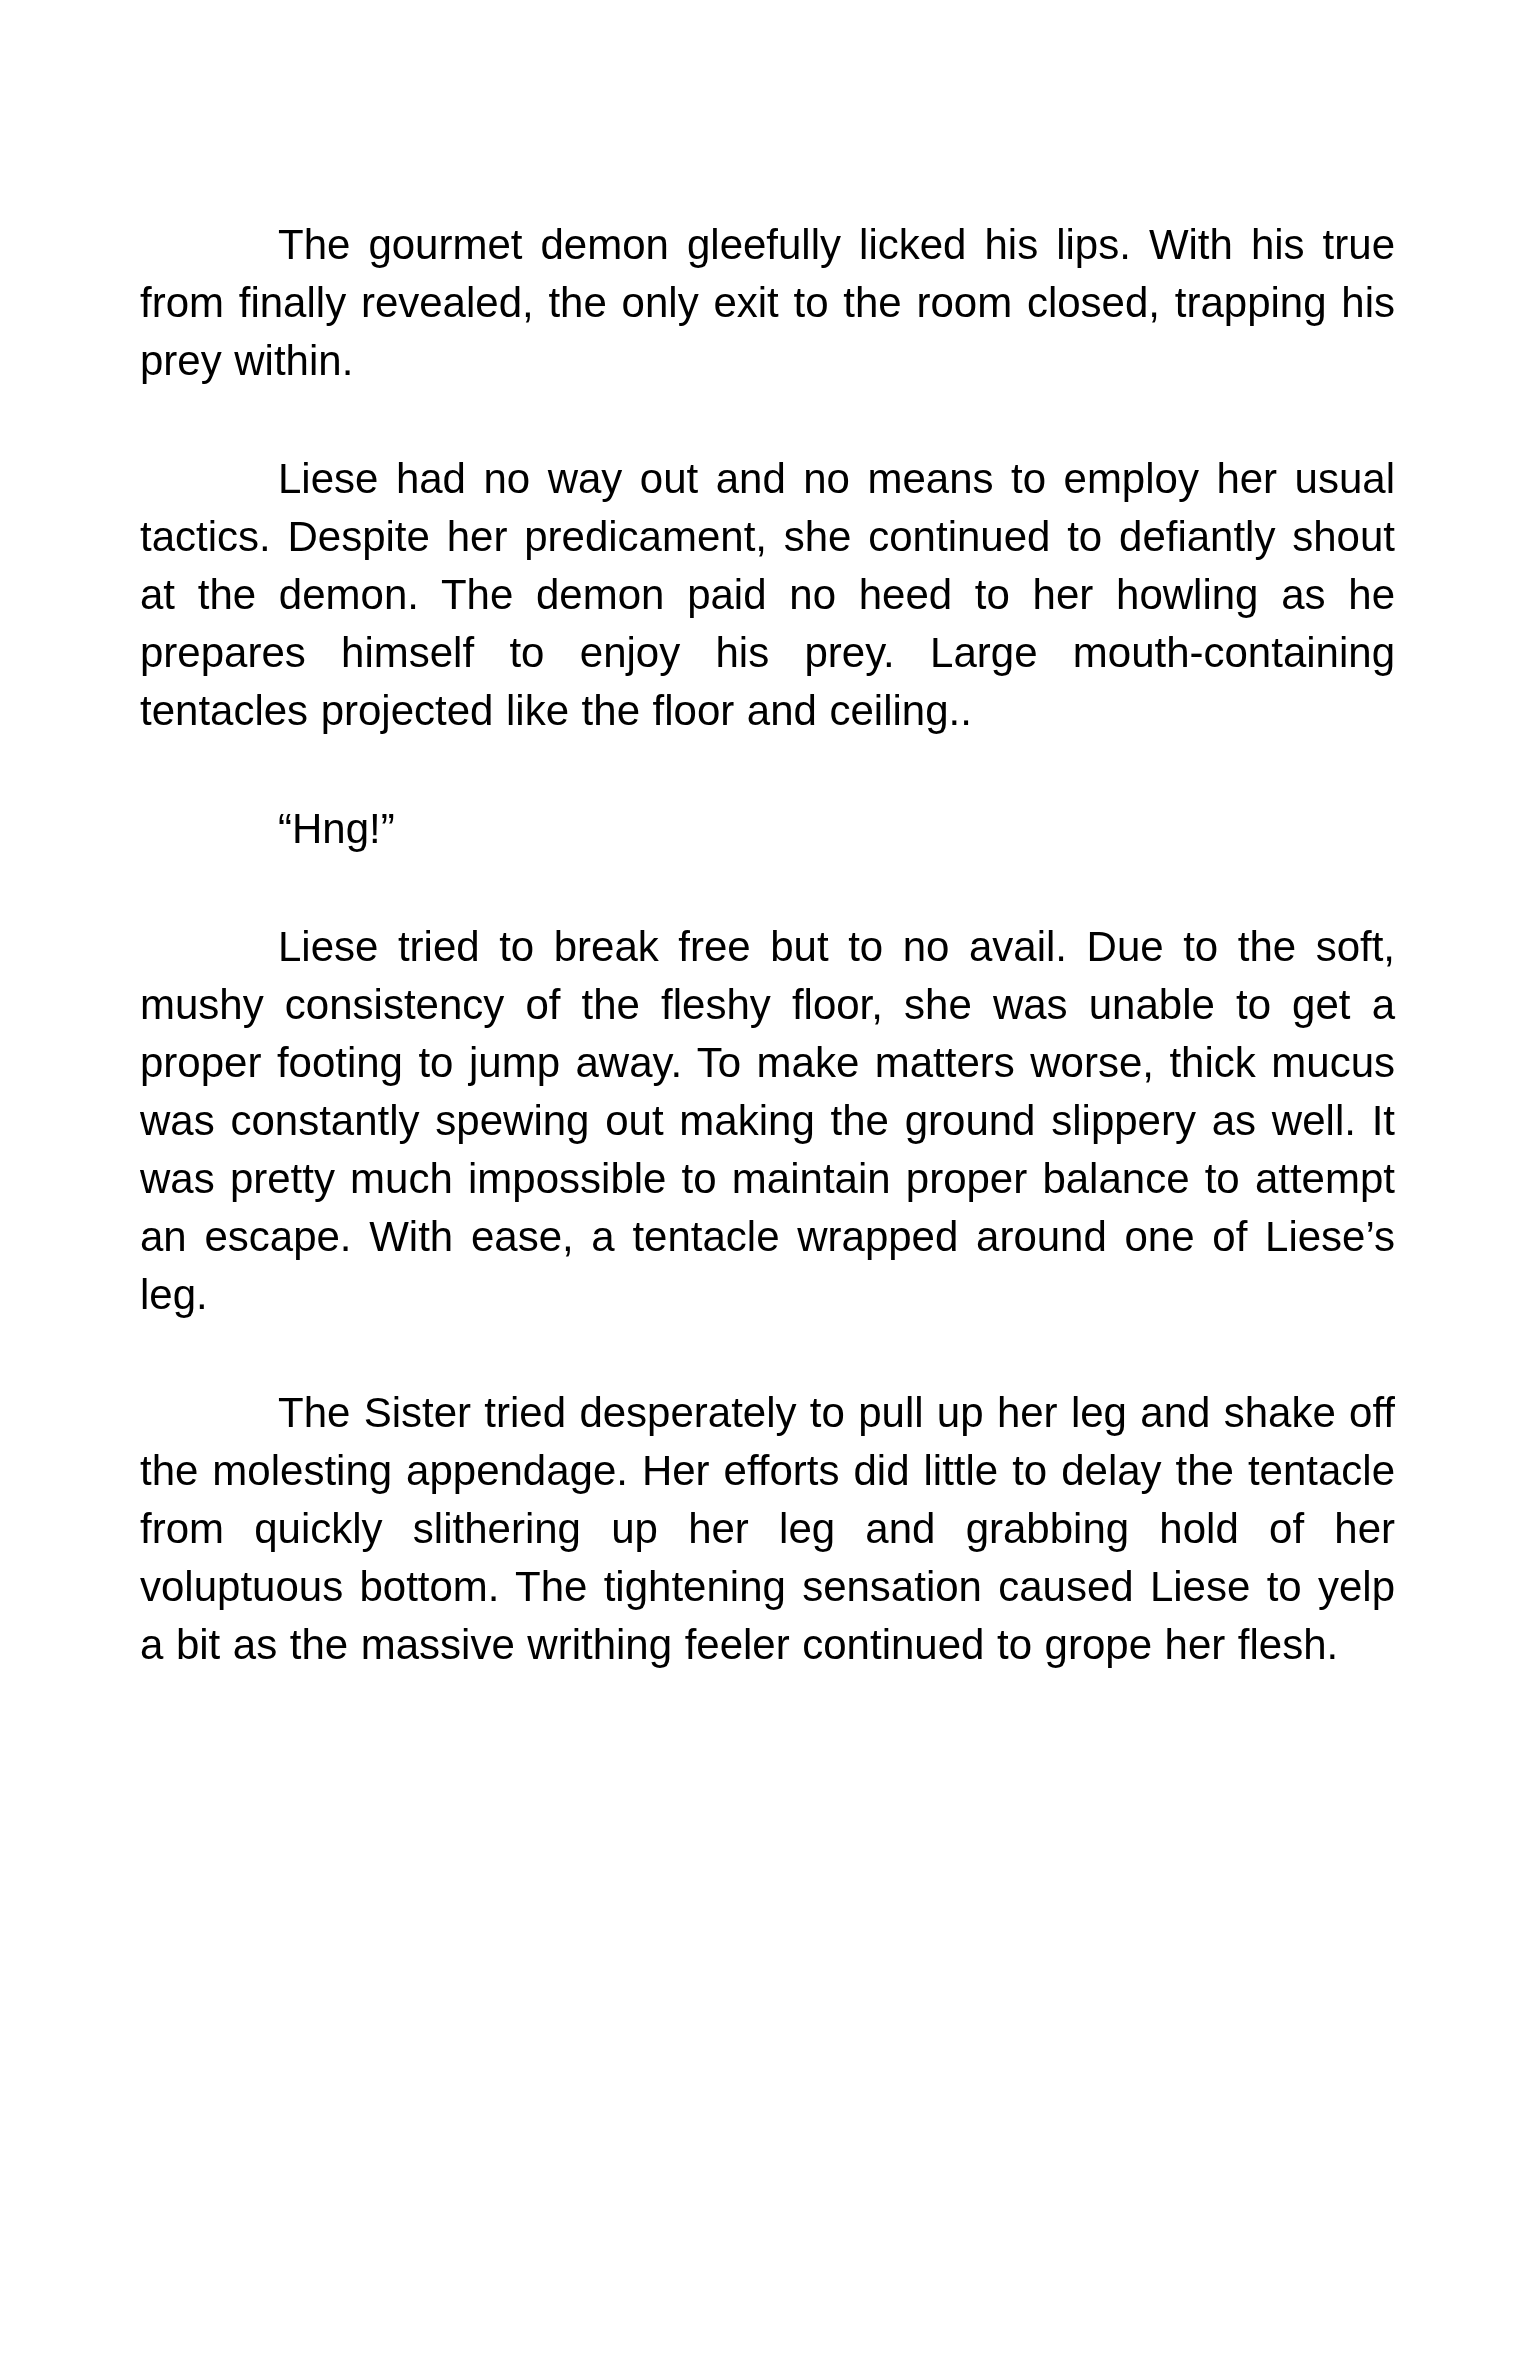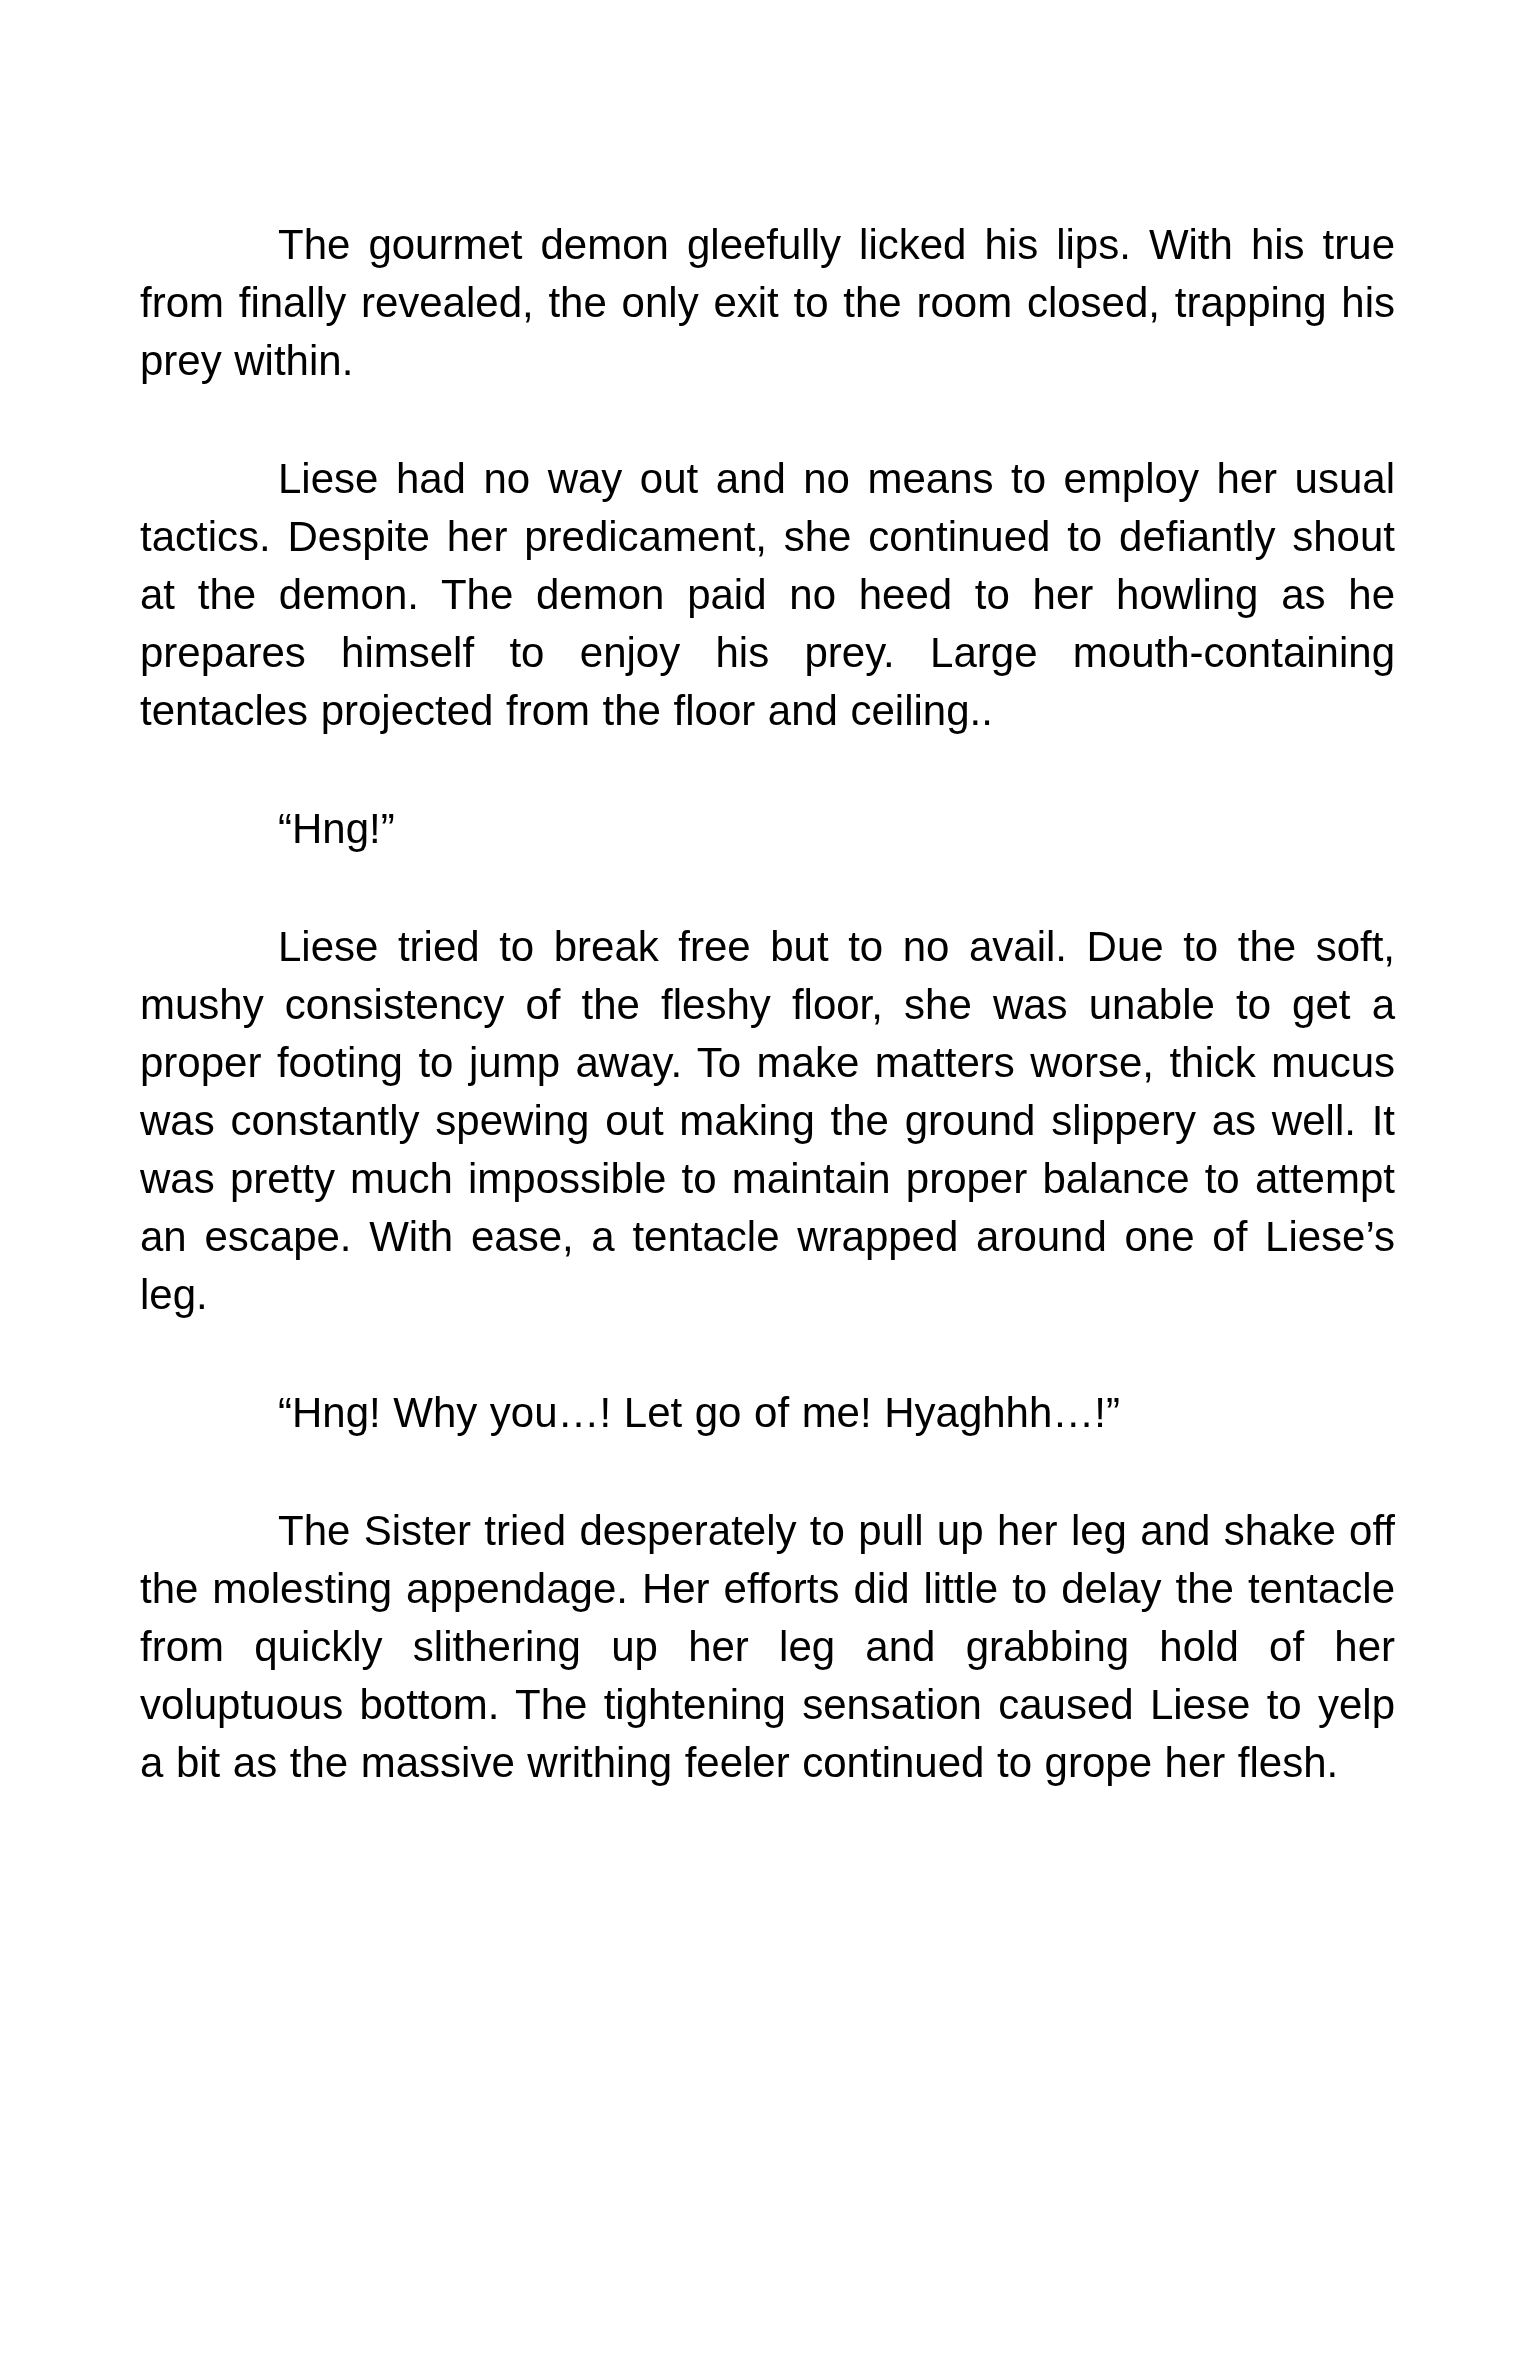--- a/index.html
+++ b/index.html
@@ -33,20 +33,19 @@
     text-indent: 138px;
     word-spacing: 0.9px;
   }
 </style>
 </head>
 <body>
 
 <div class="page" style="background: rgb(255, 255, 255);">
   <div class="content" style="color: rgb(0, 0, 0);">
       <p class="para">The gourmet demon gleefully licked his lips. With his true from finally revealed, the only exit to the room closed, trapping his prey within.</p>
-      <p class="para">Liese had no way out and no means to employ her usual tactics. Despite her predicament, she continued to defiantly shout at the demon. The demon paid no heed to her howling as he prepares himself to enjoy his prey. Large mouth-containing tentacles projected from the floor and ceiling..</p>
+      <p class="para">Liese had no way out and no means to employ her usual tactics. Despite her predicament, she continued to defiantly shout at the demon. The demon paid no heed to her howling as he prepares himself to enjoy his prey. Large mouth-containing tentacles projected like the floor and ceiling..</p>
       <p class="para">“Hng!”</p>
       <p class="para">Liese tried to break free but to no avail. Due to the soft, mushy consistency of the fleshy floor, she was unable to get a proper footing to jump away. To make matters worse, thick mucus was constantly spewing out making the ground slippery as well. It was pretty much impossible to maintain proper balance to attempt an escape. With ease, a tentacle wrapped around one of Liese’s leg.</p>
-      <p class="para">“Hng! Why you…! Let go of me! Hyaghhh…!”</p>
       <p class="para">The Sister tried desperately to pull up her leg and shake off the molesting appendage. Her efforts did little to delay the tentacle from quickly slithering up her leg and grabbing hold of her voluptuous bottom. The tightening sensation caused Liese to yelp a bit as the massive writhing feeler continued to grope her flesh.</p>
     </div>
 </div>
 
 
 </body></html>

